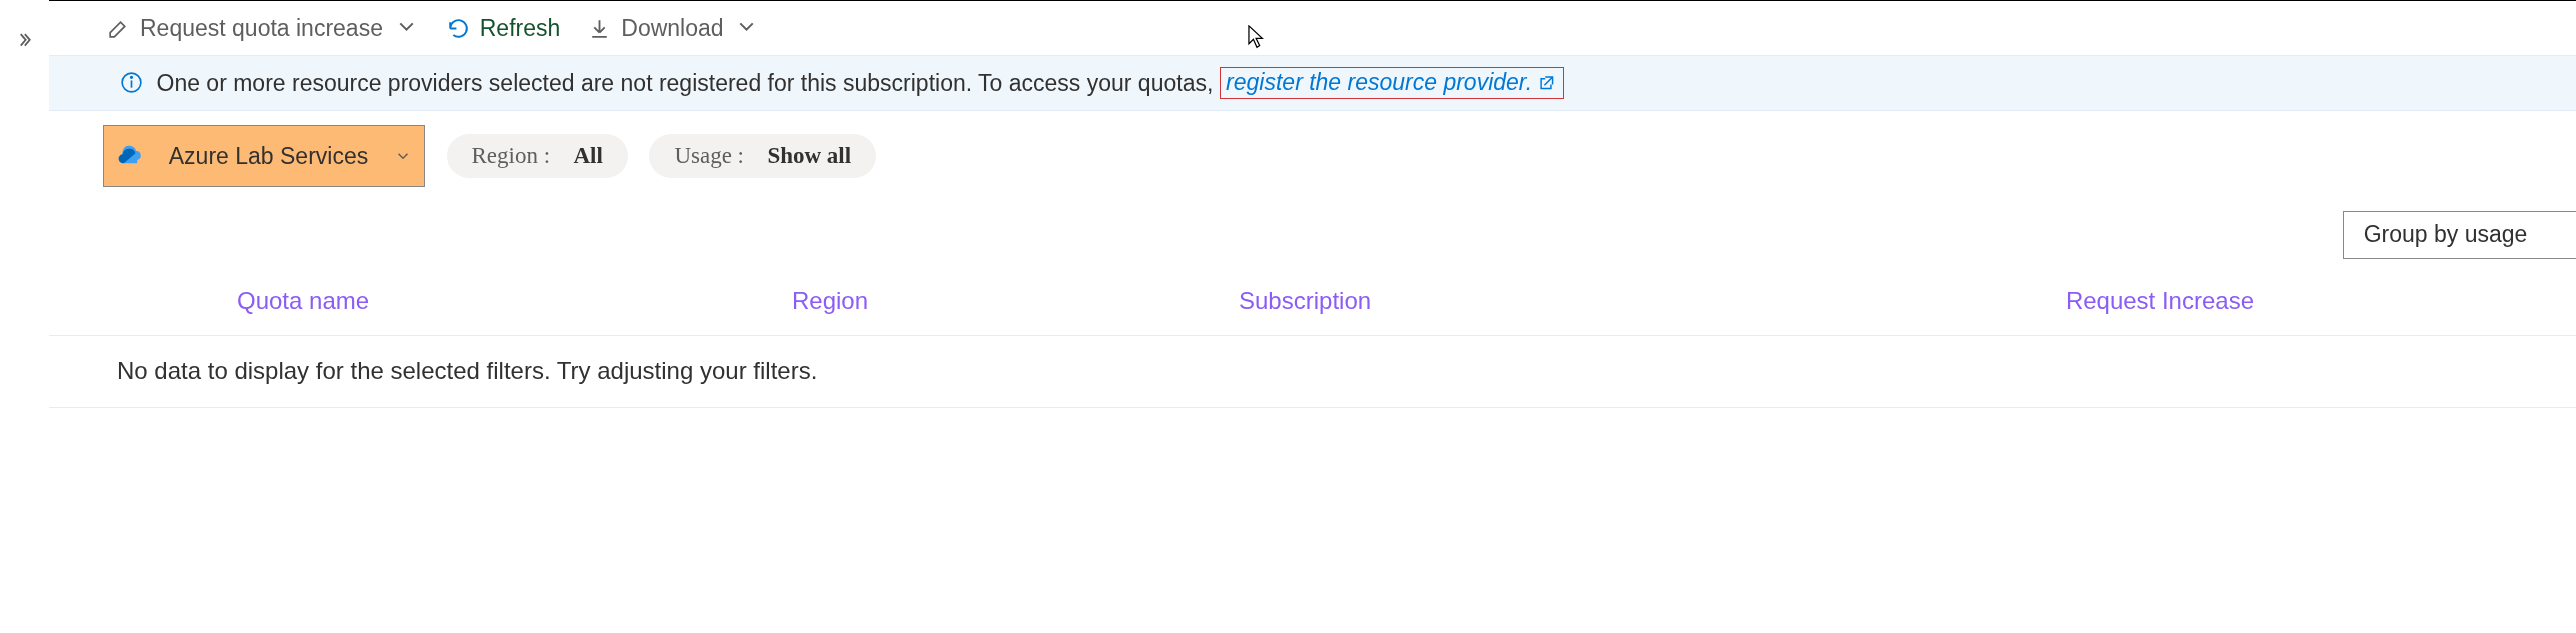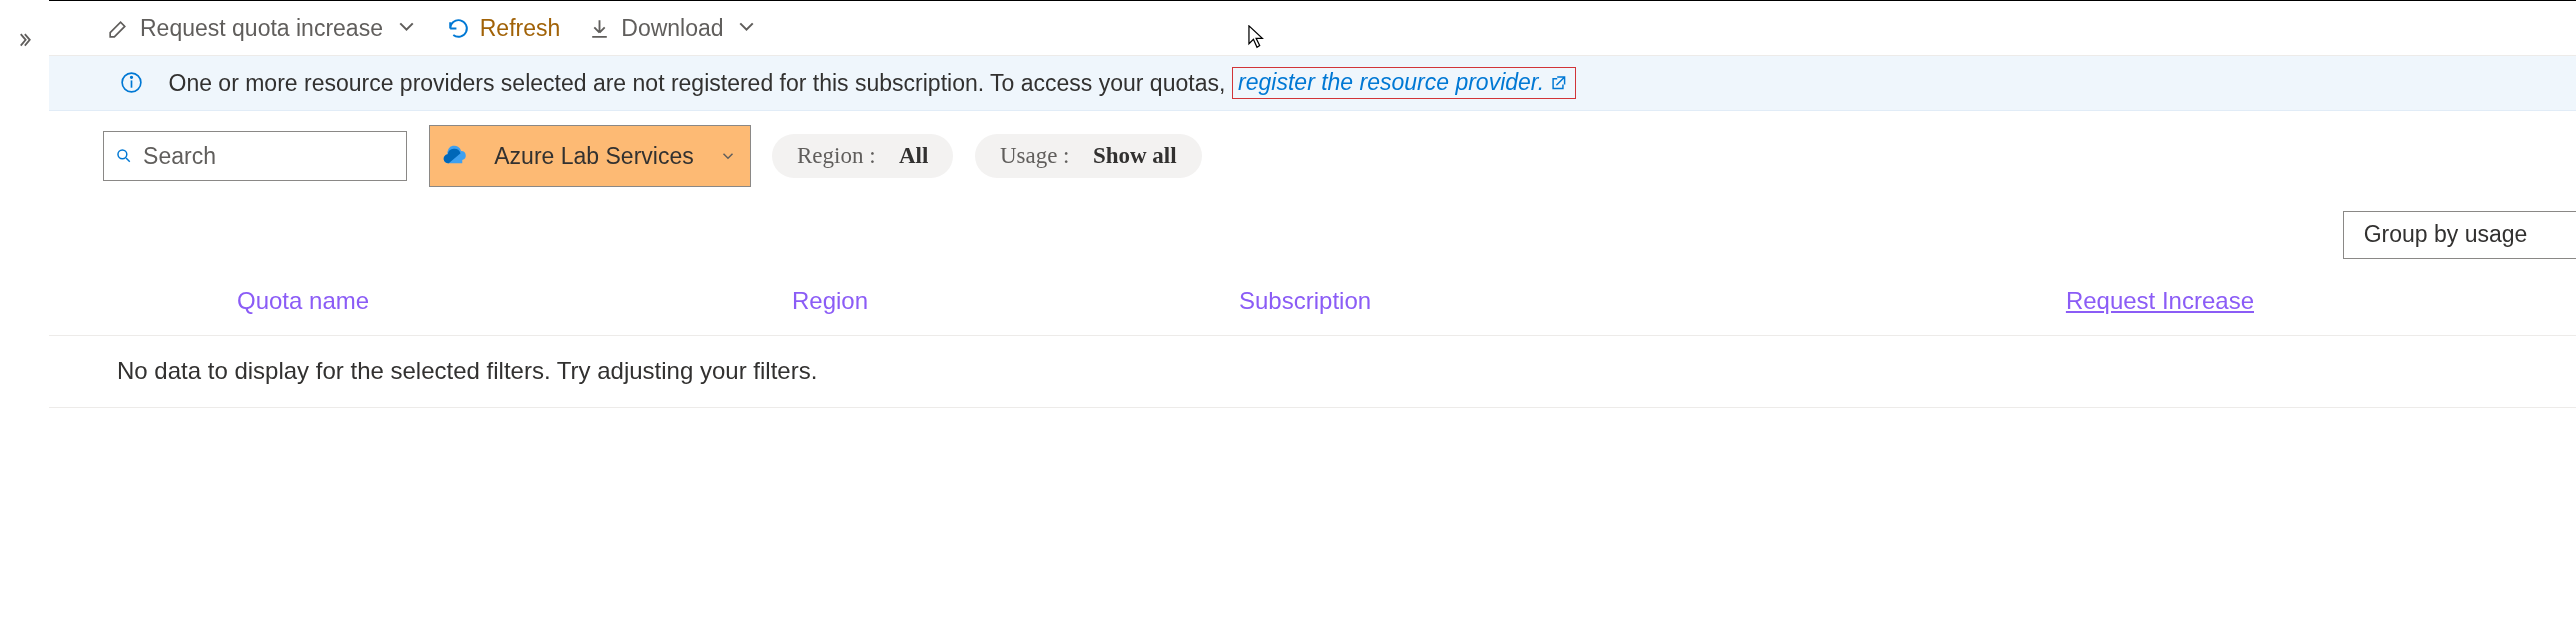--- a/index.html
+++ b/index.html
@@ -69,21 +69,20 @@
     }
     .banner .info-icon {
       width: 25px;
       height: 25px;
       color: #0078d4;
       flex-shrink: 0;
     }
     .banner-text {
       font-size: 23px;
       color: #323130;
-      margin-left: 12px;
     }
     .banner-link {
       color: #0078d4;
       text-decoration: none;
       border: 1.8px solid #d13438;
       padding: 1.8px 5.4px;
       display: inline-flex;
       align-items: center;
       gap: 5.4px;
       font-style: italic;
@@ -170,21 +169,21 @@
       display: grid;
       grid-template-columns: 134px 555px 447px 322px 1fr 286px;
       align-items: center;
       padding: 19.7px 0 19.7px 54px;
       border-bottom: 0.9px solid #edebe9;
       font-size: 24px;
       color: #8b5cf6;
     }
     .thead .col { font-weight: 400; }
     .thead .col.sort { display: inline-flex; align-items: center; gap: 5.4px; }
-    .thead .col.right { text-align: right; padding-right: 36px; text-decoration: underline; }
+    .thead .col.right { text-align: right; padding-right: 36px; }
     
     .no-data {
       padding: 21.5px 0 21.5px 68px;
       font-size: 24px;
       color: #323130;
       border-bottom: 0.9px solid #edebe9;
     }
     
     .cursor {
       position: absolute;
@@ -218,21 +217,21 @@
         <span class="tb-chev">
           <svg viewBox="0 0 24 24" width="16" height="16" fill="none" stroke="#605e5c" stroke-width="2">
               <path d="M6 9l6 6 6-6"></path>
             </svg>
         </span>
       </div>
       <div class="tb-item">
         <svg viewBox="0 0 24 24" fill="none" stroke="#0078d4" stroke-width="1.8">
             <path d="M4 12a8 8 0 1 1 3 6.2M4 12V6M4 12h6"></path>
           </svg>
-        <span style="color:#a16207">Refresh</span>
+        <span style="color:#14532d">Refresh</span>
       </div>
       <div class="tb-item">
         <svg viewBox="0 0 24 24" fill="none" stroke="#605e5c" stroke-width="1.8">
             <path d="M12 4v12m0 0l-5-5m5 5l5-5M5 20h14"></path>
           </svg>
         <span>Download</span>
         <span class="tb-chev">
           <svg viewBox="0 0 24 24" width="16" height="16" fill="none" stroke="#605e5c" stroke-width="2">
               <path d="M6 9l6 6 6-6"></path>
             </svg>
@@ -250,27 +249,20 @@
         <span>One or more resource providers selected are not registered for this subscription. To access your quotas, </span><a href="#" class="banner-link">
             <span>register the resource provider.</span>
             <svg viewBox="0 0 24 24" fill="none" stroke="#0078d4" stroke-width="1.8">
               <path d="M10 5h9v9M19 5L9 15M17 14v5H5V7h5"></path>
             </svg>
           </a>
       </span>
     </div>
 
     <div class="filters">
-      <div class="search-box">
-        <svg viewBox="0 0 24 24" fill="none" stroke="#0078d4" stroke-width="2">
-            <circle cx="10" cy="10" r="6"></circle>
-            <line x1="15" y1="15" x2="20" y2="20"></line>
-          </svg>
-        <input type="text" placeholder="Search" style="">
-      </div>
       <div class="provider-dd">
         <svg class="cloud" viewBox="0 0 24 24">
             <path d="M18 15a4 4 0 0 0-1-7.9A6 6 0 0 0 5 10a4 4 0 0 0 1 8h12" fill="#3ea0f0"></path>
             <path d="M6 18a4 4 0 0 1-1-8 6 6 0 0 1 11.5-1" fill="#0067b8"></path>
           </svg>
         <span class="label">Azure Lab Services</span>
         <svg class="chev" viewBox="0 0 24 24" fill="none" stroke="#605e5c" stroke-width="2">
             <path d="M6 9l6 6 6-6"></path>
           </svg>
       </div>

